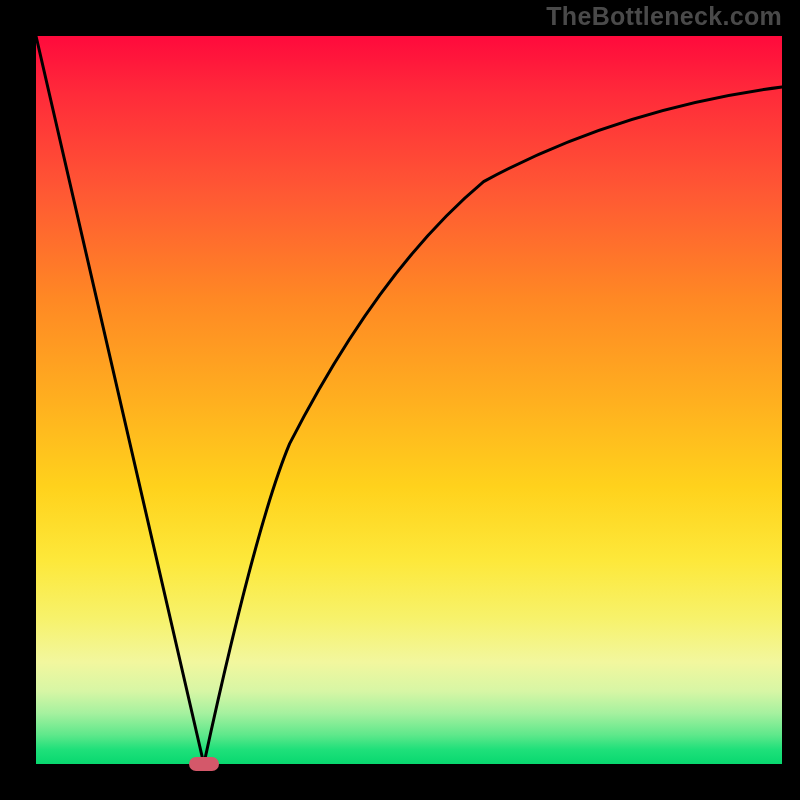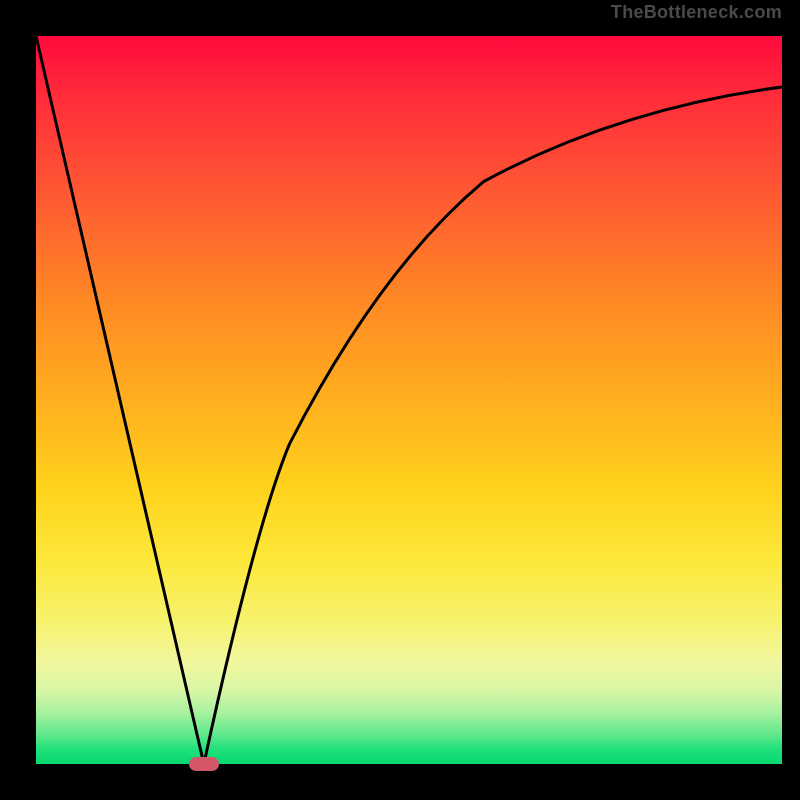--- a/index.html
+++ b/index.html
@@ -33,21 +33,21 @@
       #a6f19f 93%,
       #5fe88b 96%,
       #1fe07a 98%,
       #08d86f 100%
     );
   }
   .watermark {
     position: absolute;
     top: 2px;
     color: #4a4a4a;
-    font-size: 18px;
+    font-size: 25px;
     font-weight: 600;
     letter-spacing: 0.3px;
     user-select: none;
     text-align: right;
   }
   svg.curve {
     position: absolute;
     left: 0;
     top: 0;
   }

